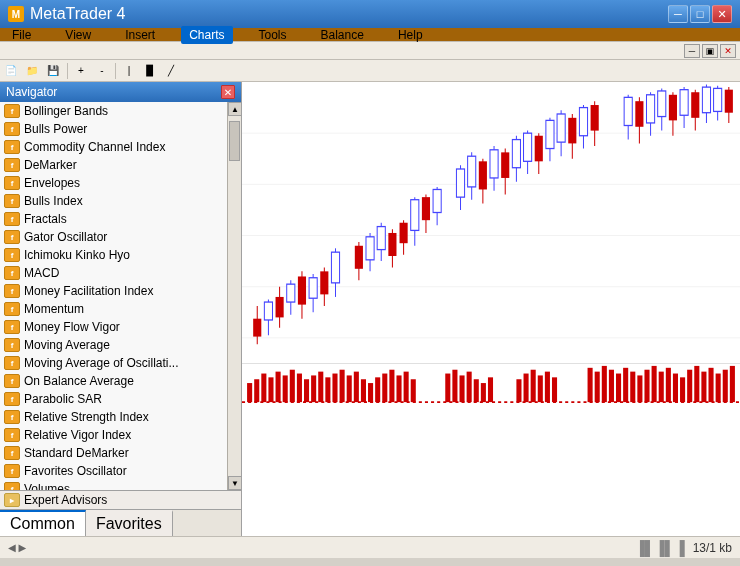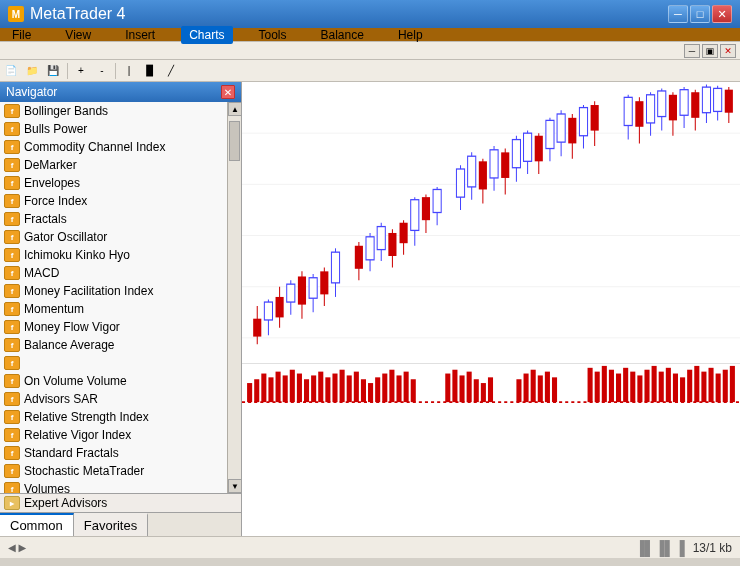--- a/index.html
+++ b/index.html
@@ -240,21 +240,21 @@
     }
     .nav-tabs {
       display: flex;
       background: #e8e4dc;
       border-top: 1px solid #a0a0a0;
     }
     .nav-tab {
       padding: 3px 10px;
       border-right: 1px solid #a0a0a0;
       cursor: pointer;
-      font-size: 13px;
+      font-size: 16px;
       background: #f0ece8;
       border-top: 2px solid transparent;
     }
     .nav-tab.active {
       background: #ffffff;
       border-top: 2px solid #0066cc;
     }
 
     
     .chart-area {
@@ -418,21 +418,21 @@
           <div class="nav-item">
             <div class="nav-icon">f</div>
             <span class="nav-item-label">DeMarker</span>
           </div>
           <div class="nav-item">
             <div class="nav-icon">f</div>
             <span class="nav-item-label">Envelopes</span>
           </div>
           <div class="nav-item">
             <div class="nav-icon">f</div>
-            <span class="nav-item-label">Force Index</span>
+            <span class="nav-item-label">Bulls Index</span>
           </div>
           <div class="nav-item">
             <div class="nav-icon">f</div>
             <span class="nav-item-label">Fractals</span>
           </div>
           <div class="nav-item">
             <div class="nav-icon">f</div>
             <span class="nav-item-label">Gator Oscillator</span>
           </div>
           <div class="nav-item">
@@ -450,48 +450,49 @@
           <div class="nav-item">
             <div class="nav-icon">f</div>
             <span class="nav-item-label">Momentum</span>
           </div>
           <div class="nav-item">
             <div class="nav-icon">f</div>
             <span class="nav-item-label">Money Flow Vigor</span>
           </div>
           <div class="nav-item">
             <div class="nav-icon">f</div>
-            <span class="nav-item-label">Balance Average</span>
-          </div>
-          <div class="nav-item">
-            <div class="nav-icon">f</div>
-          </div>
-          <div class="nav-item">
-            <div class="nav-icon">f</div>
-            <span class="nav-item-label">On Volume Volume</span>
-          </div>
-          <div class="nav-item">
-            <div class="nav-icon">f</div>
-            <span class="nav-item-label">Advisors SAR</span>
+            <span class="nav-item-label">Moving Average</span>
+          </div>
+          <div class="nav-item">
+            <div class="nav-icon">f</div>
+            <span class="nav-item-label">Moving Average of Oscillati...</span>
+          </div>
+          <div class="nav-item">
+            <div class="nav-icon">f</div>
+            <span class="nav-item-label">On Balance Average</span>
+          </div>
+          <div class="nav-item">
+            <div class="nav-icon">f</div>
+            <span class="nav-item-label">Parabolic SAR</span>
           </div>
           <div class="nav-item">
             <div class="nav-icon">f</div>
             <span class="nav-item-label">Relative Strength Index</span>
           </div>
           <div class="nav-item">
             <div class="nav-icon">f</div>
             <span class="nav-item-label">Relative Vigor Index</span>
           </div>
           <div class="nav-item">
             <div class="nav-icon">f</div>
-            <span class="nav-item-label">Standard Fractals</span>
-          </div>
-          <div class="nav-item">
-            <div class="nav-icon">f</div>
-            <span class="nav-item-label">Stochastic MetaTrader</span>
+            <span class="nav-item-label">Standard DeMarker</span>
+          </div>
+          <div class="nav-item">
+            <div class="nav-icon">f</div>
+            <span class="nav-item-label">Favorites Oscillator</span>
           </div>
           <div class="nav-item">
             <div class="nav-icon">f</div>
             <span class="nav-item-label">Volumes</span>
           </div>
         </div>
       <div class="nav-scrollbar">
         <div class="nav-scroll-btn">▲</div>
         <div class="nav-scroll-track">
           <div class="nav-scroll-thumb"></div>

